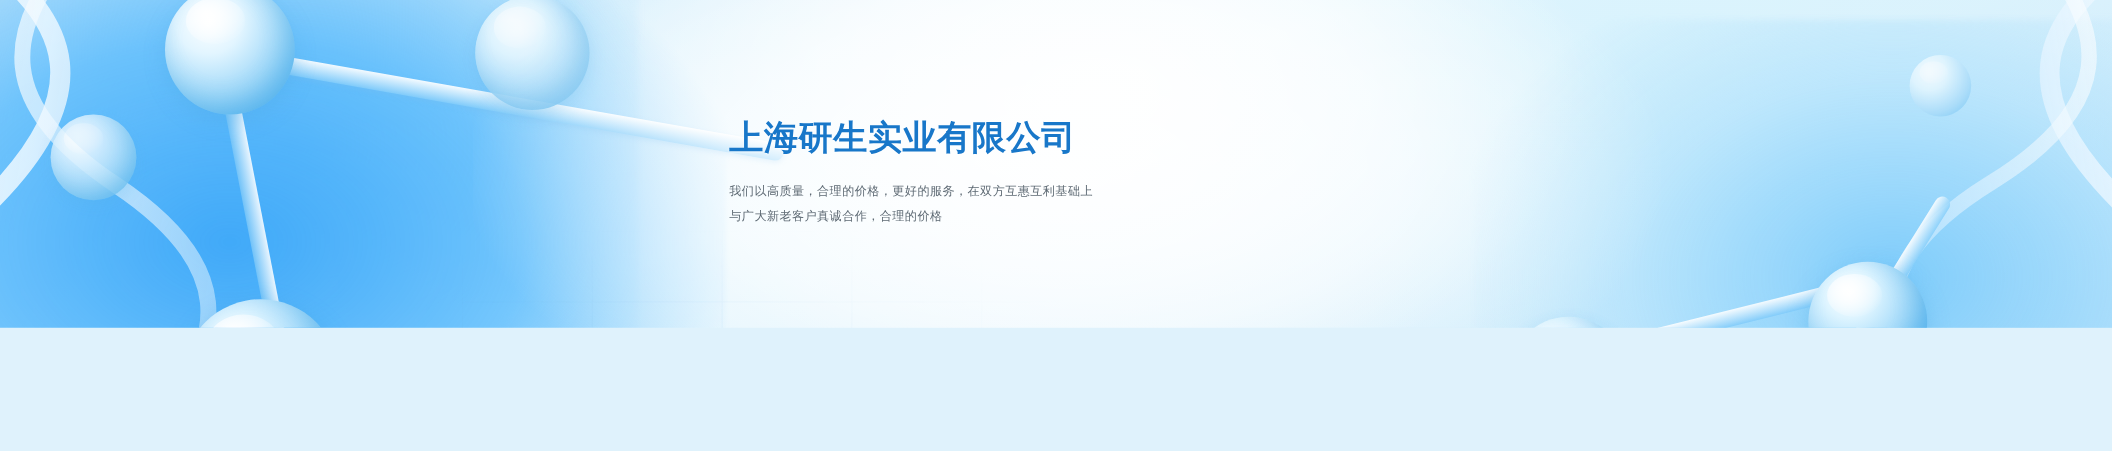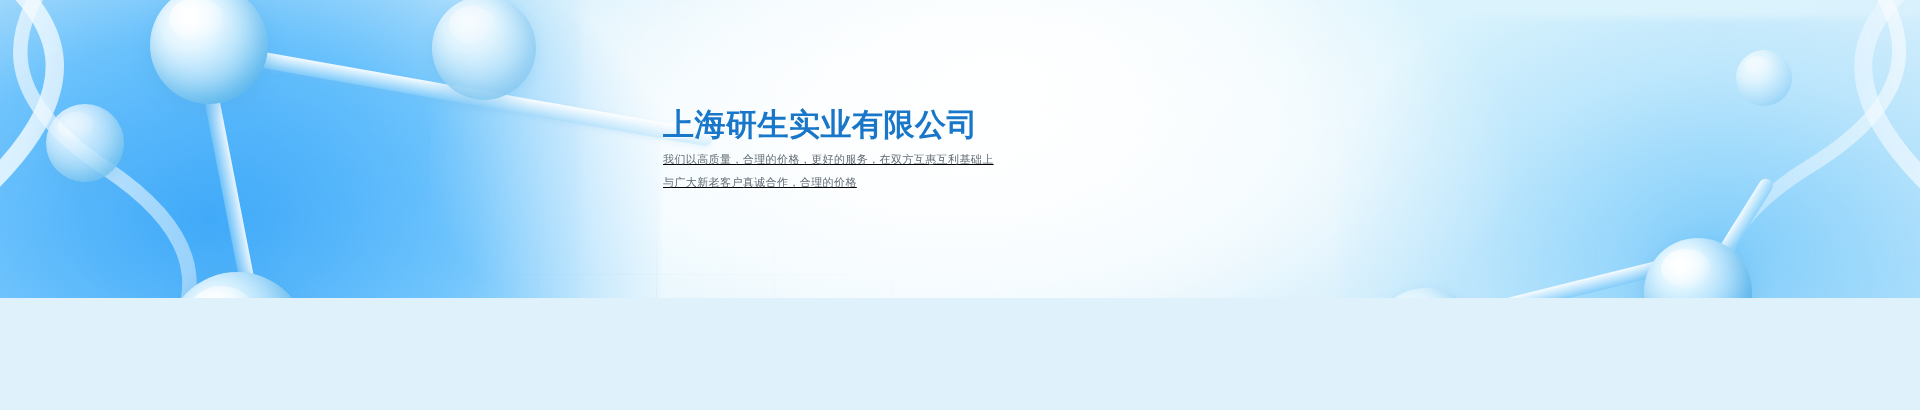--- a/index.html
+++ b/index.html
@@ -69,21 +69,21 @@
   .headline{
     font-size:31px;line-height:38px;font-weight:700;letter-spacing:.5px;
     color:#1877c9;margin:0;white-space:nowrap;
     text-shadow:0 1px 2px rgba(255,255,255,.8);
   }
   .subhead{
     font-size:30px;line-height:40px;font-weight:400;letter-spacing:1px;
     color:#3b3b3d;margin:3px 0 0 0;white-space:nowrap;
     text-shadow:0 1px 2px rgba(255,255,255,.7);
   }
-  .blurb{margin:7px 0 0 0;text-decoration:underline;}
+  .blurb{margin:22px 0 0 0;}
   .blurb p{
     margin:0 0 6px 0;font-size:11px;line-height:17px;
     color:#5e6a74;letter-spacing:.4px;white-space:nowrap;
   }
 </style>
 </head>
 <body>
 
 <div class="banner">
 

